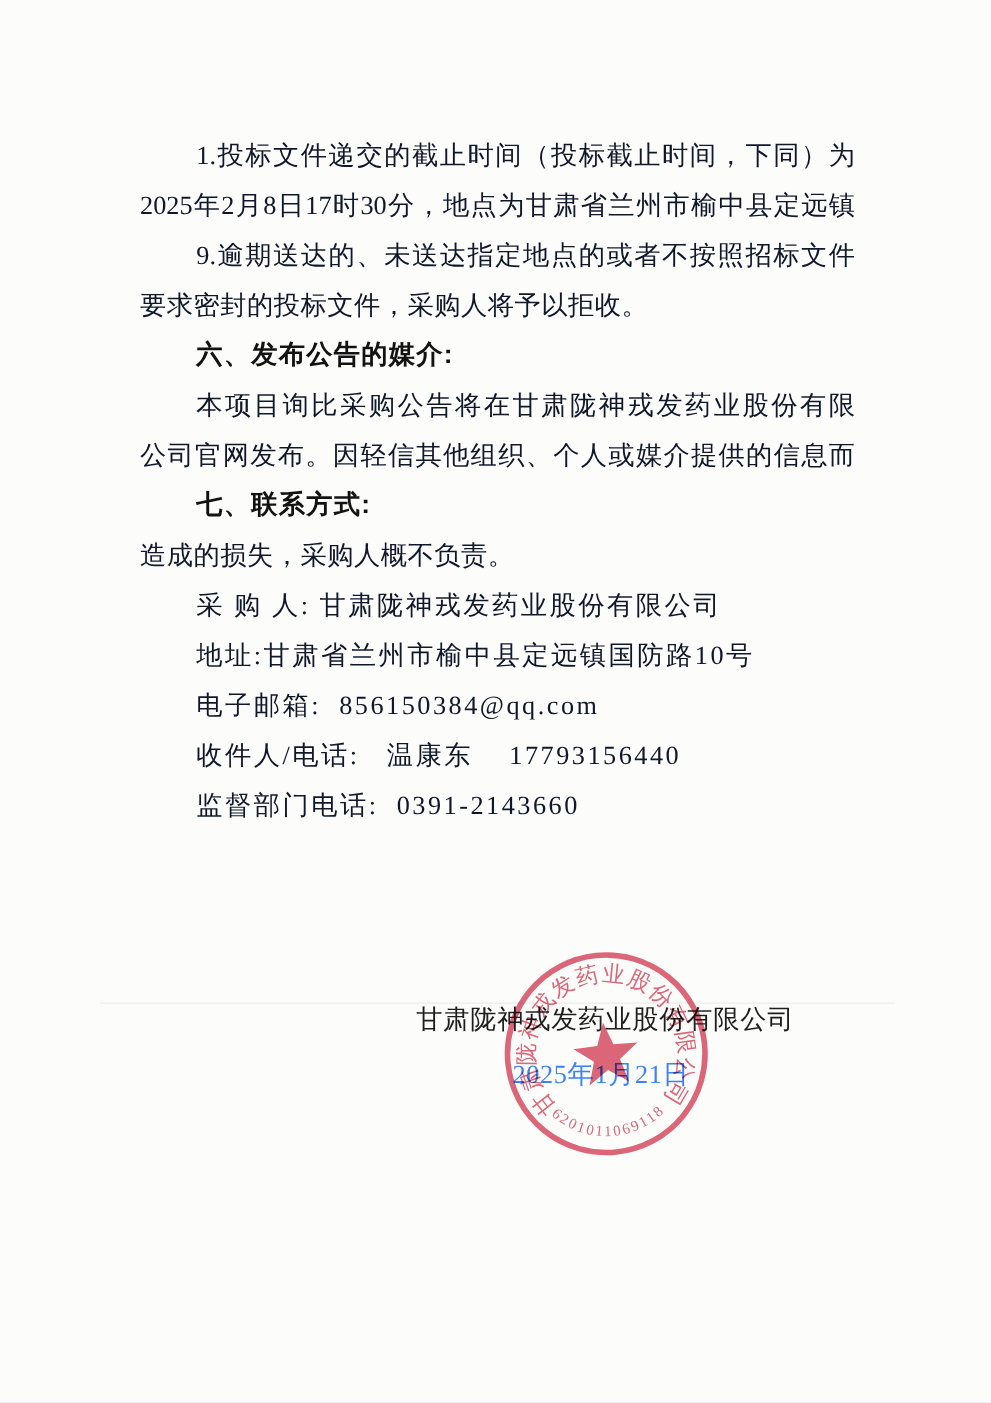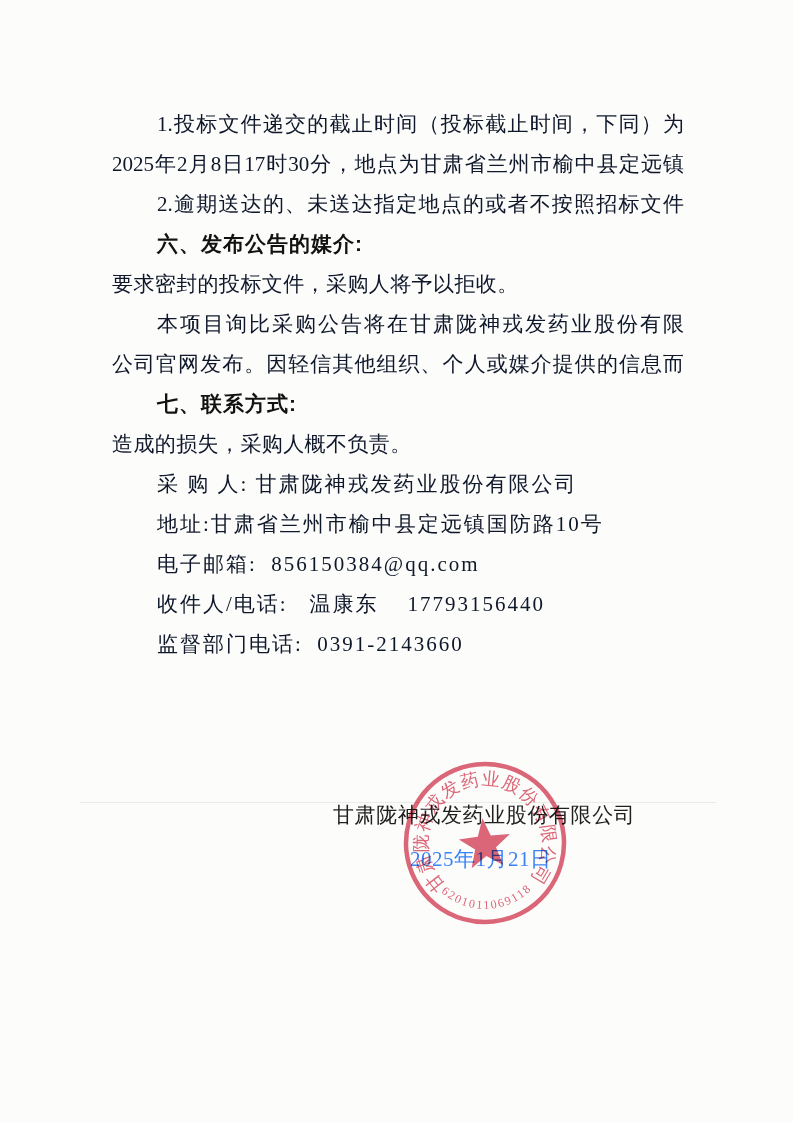--- a/index.html
+++ b/index.html
@@ -63,23 +63,23 @@
 </head>
 <body>
 
 <div class="page">
 
   <div class="scan-artifact"></div>
 
   <div class="text-block">
       <div class="line indent justify">1.投标文件递交的截止时间（投标截止时间，下同）为</div>
       <div class="line justify">2025年2月8日17时30分，地点为甘肃省兰州市榆中县定远镇</div>
-      <div class="line indent justify">2.逾期送达的、未送达指定地点的或者不按照招标文件</div>
+      <div class="line indent justify">9.逾期送达的、未送达指定地点的或者不按照招标文件</div>
+      <div class="line">要求密封的投标文件，采购人将予以拒收。</div>
       <div class="line indent bold">六、发布公告的媒介:</div>
-      <div class="line">要求密封的投标文件，采购人将予以拒收。</div>
       <div class="line indent justify">本项目询比采购公告将在甘肃陇神戎发药业股份有限</div>
       <div class="line justify">公司官网发布。因轻信其他组织、个人或媒介提供的信息而</div>
       <div class="line indent bold">七、联系方式:</div>
       <div class="line">造成的损失，采购人概不负责。</div>
       <div class="line indent contact">采 购 人: 甘肃陇神戎发药业股份有限公司</div>
       <div class="line indent contact">地址:甘肃省兰州市榆中县定远镇国防路10号</div>
       <div class="line indent contact">电子邮箱:  856150384@qq.com</div>
       <div class="line indent contact">收件人/电话:   温康东    17793156440</div>
       <div class="line indent contact">监督部门电话:  0391-2143660</div>
     </div>

